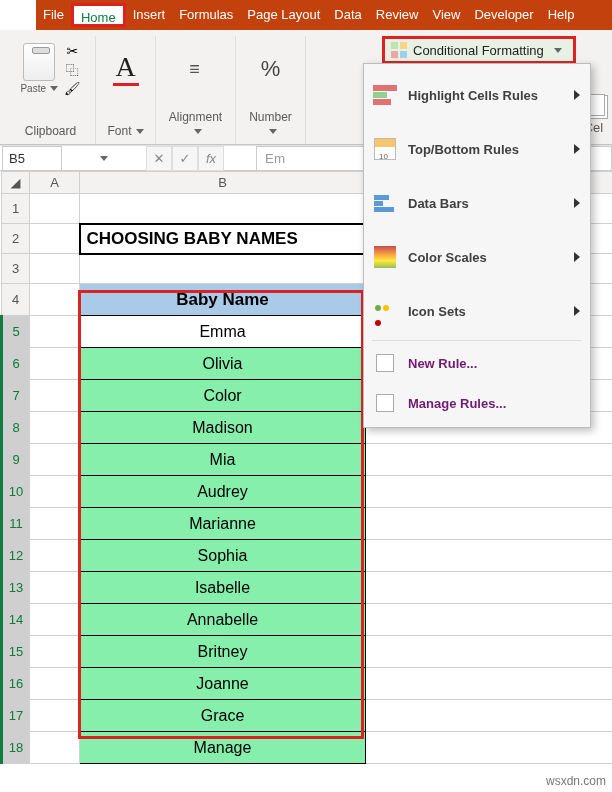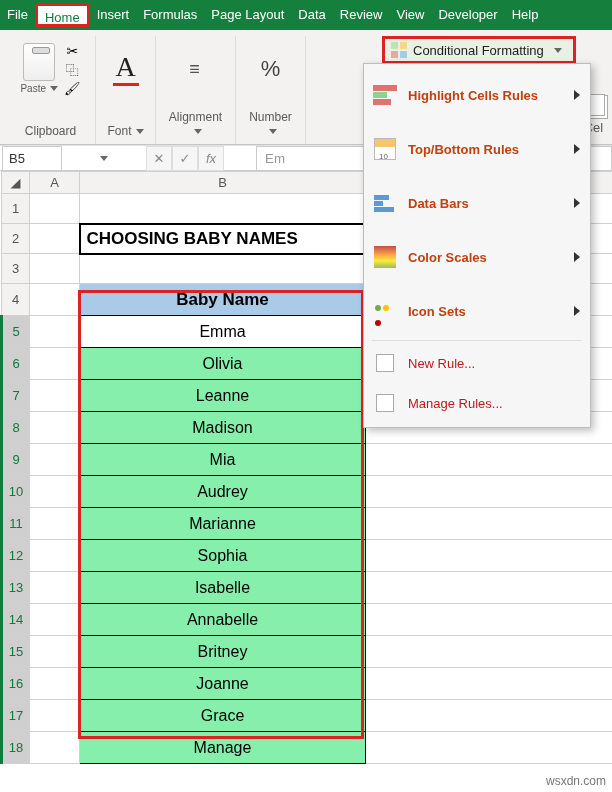--- a/index.html
+++ b/index.html
@@ -8,25 +8,26 @@
     font-family: "Segoe UI", Arial, sans-serif;
     font-size: 13px;
     background: #fff;
     width: 612px;
     height: 792px;
     position: relative;
     overflow: hidden;
   }
   
   .menubar {
-    background: #15803d;
+    background: #c2410c;
     color: #fff;
     height: 30px;
     display: flex;
     align-items: center;
+    margin-left: 36px;
   }
   .menubar .tab {
     padding: 0 7px;
     height: 30px;
     line-height: 30px;
     cursor: pointer;
   }
   .menubar .tab.active {
     background: #fff;
     color: #107c41;
@@ -100,25 +101,25 @@
     background: #f6f6f6;
     border: 1px solid #bdbdbd;
     box-shadow: 3px 3px 8px rgba(0,0,0,.25);
     z-index: 50;
     padding:4px 0;
   }
   .menu .item {
     display:flex;align-items:center;justify-content:space-between;
     padding:14px 10px 14px 8px;
   }
-  .menu .item .lbl{flex:1;padding-left:10px;font-weight:bold;color:#c2410c;}
+  .menu .item .lbl{flex:1;padding-left:10px;font-weight:bold;color:#404040;}
   .arrow{width:0;height:0;border-top:5px solid transparent;border-bottom:5px solid transparent;border-left:6px solid #333;}
   .menu hr{border:none;border-top:1px solid #ddd;margin:2px 8px;}
   .menu .small{padding:7px 10px 7px 8px;}
-  .menu .small .lbl{font-weight:normal;color:#b91c1c;}
+  .menu .small .lbl{font-weight:bold;color:#701a75;}
   .mi{width:26px;height:26px;display:flex;align-items:center;justify-content:center;}
 
   
   .fxrow{display:flex;align-items:center;height:26px;border-bottom:1px solid #ccc;border-top:1px solid #e1e1e1;gap:32px;}
   .namebox{width:60px;height:25px;border:1px solid #ccc;margin:0 2px;padding:0 6px;font-size:13px;color:#333;background:#fff;}
   .fxbtns{display:flex;}
   .fxbtns div{width:26px;height:25px;border:1px solid #ddd;display:flex;align-items:center;justify-content:center;color:#888;font-size:13px;background:#f6f6f6;}
   .fx{font-style:italic;}
   .formulabar{flex:1;border:1px solid #ccc;height:25px;padding:0 8px;color:#999;background:#fff;}
 
@@ -283,21 +284,21 @@
         </tr>
         <tr style="height: 32px;">
           <td class="rowhdr sel">6</td>
           <td></td>
           <td class="name-cell">Olivia</td>
           <td></td>
         </tr>
         <tr style="height: 32px;">
           <td class="rowhdr sel">7</td>
           <td></td>
-          <td class="name-cell">Leanne</td>
+          <td class="name-cell">Color</td>
           <td></td>
         </tr>
         <tr style="height: 32px;">
           <td class="rowhdr sel">8</td>
           <td></td>
           <td class="name-cell">Madison</td>
           <td></td>
         </tr>
         <tr style="height: 32px;">
           <td class="rowhdr sel">9</td>

